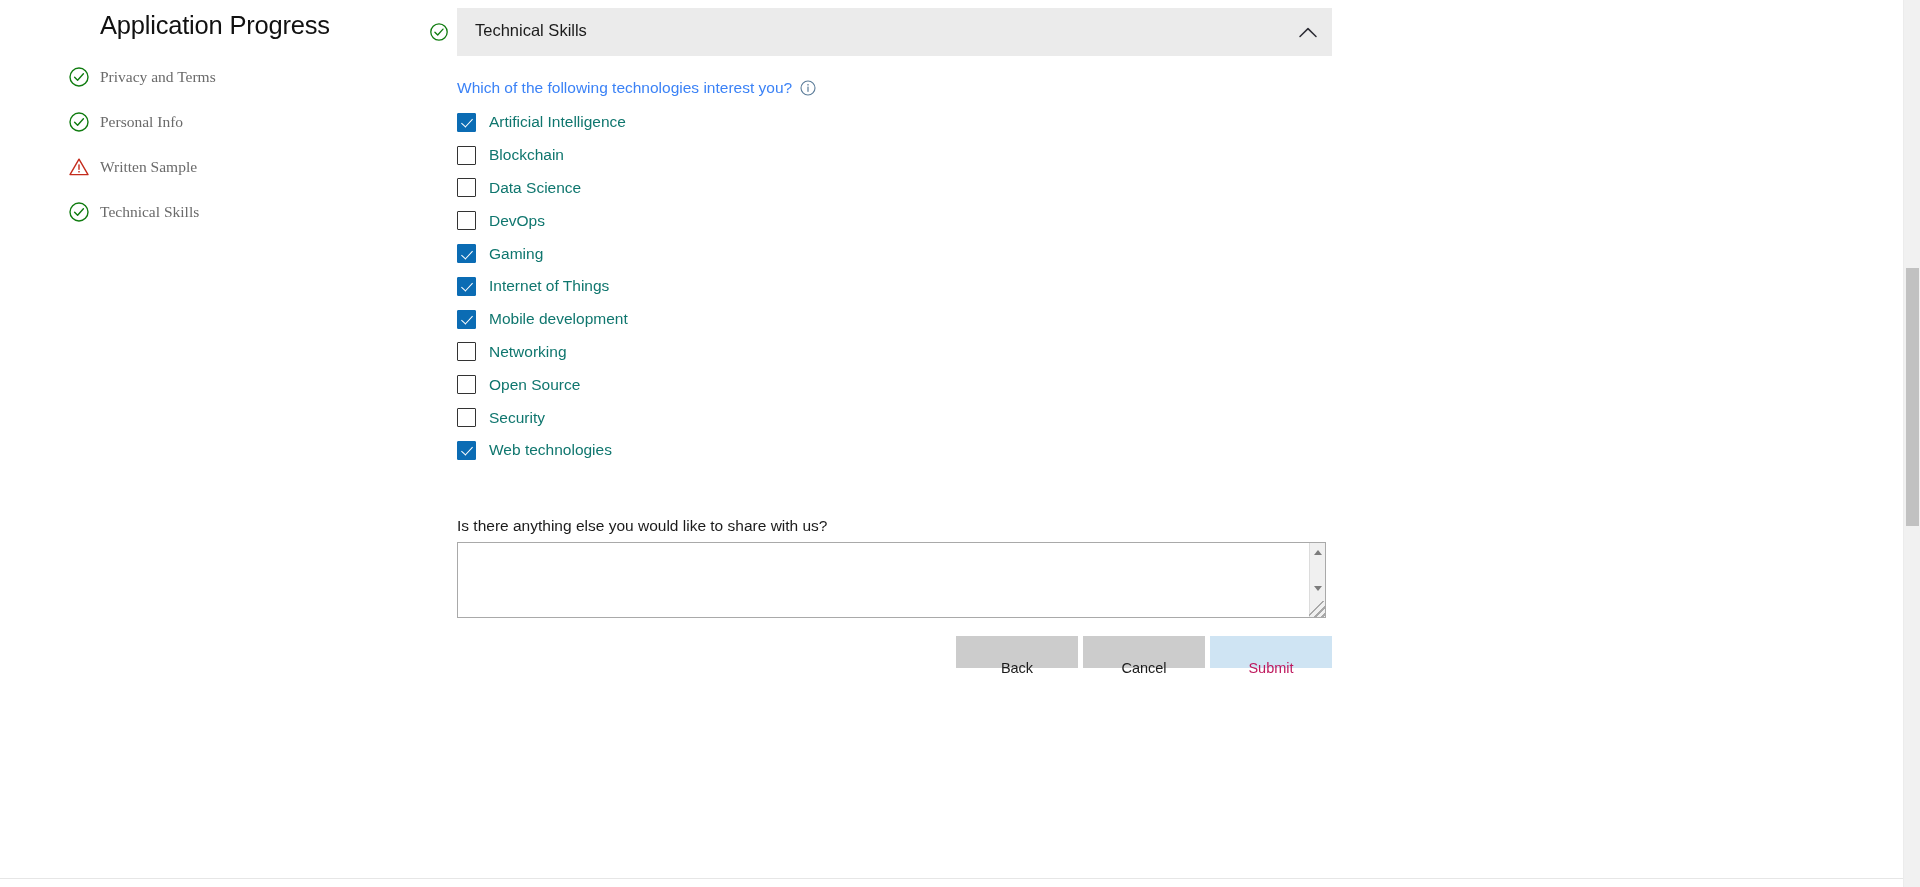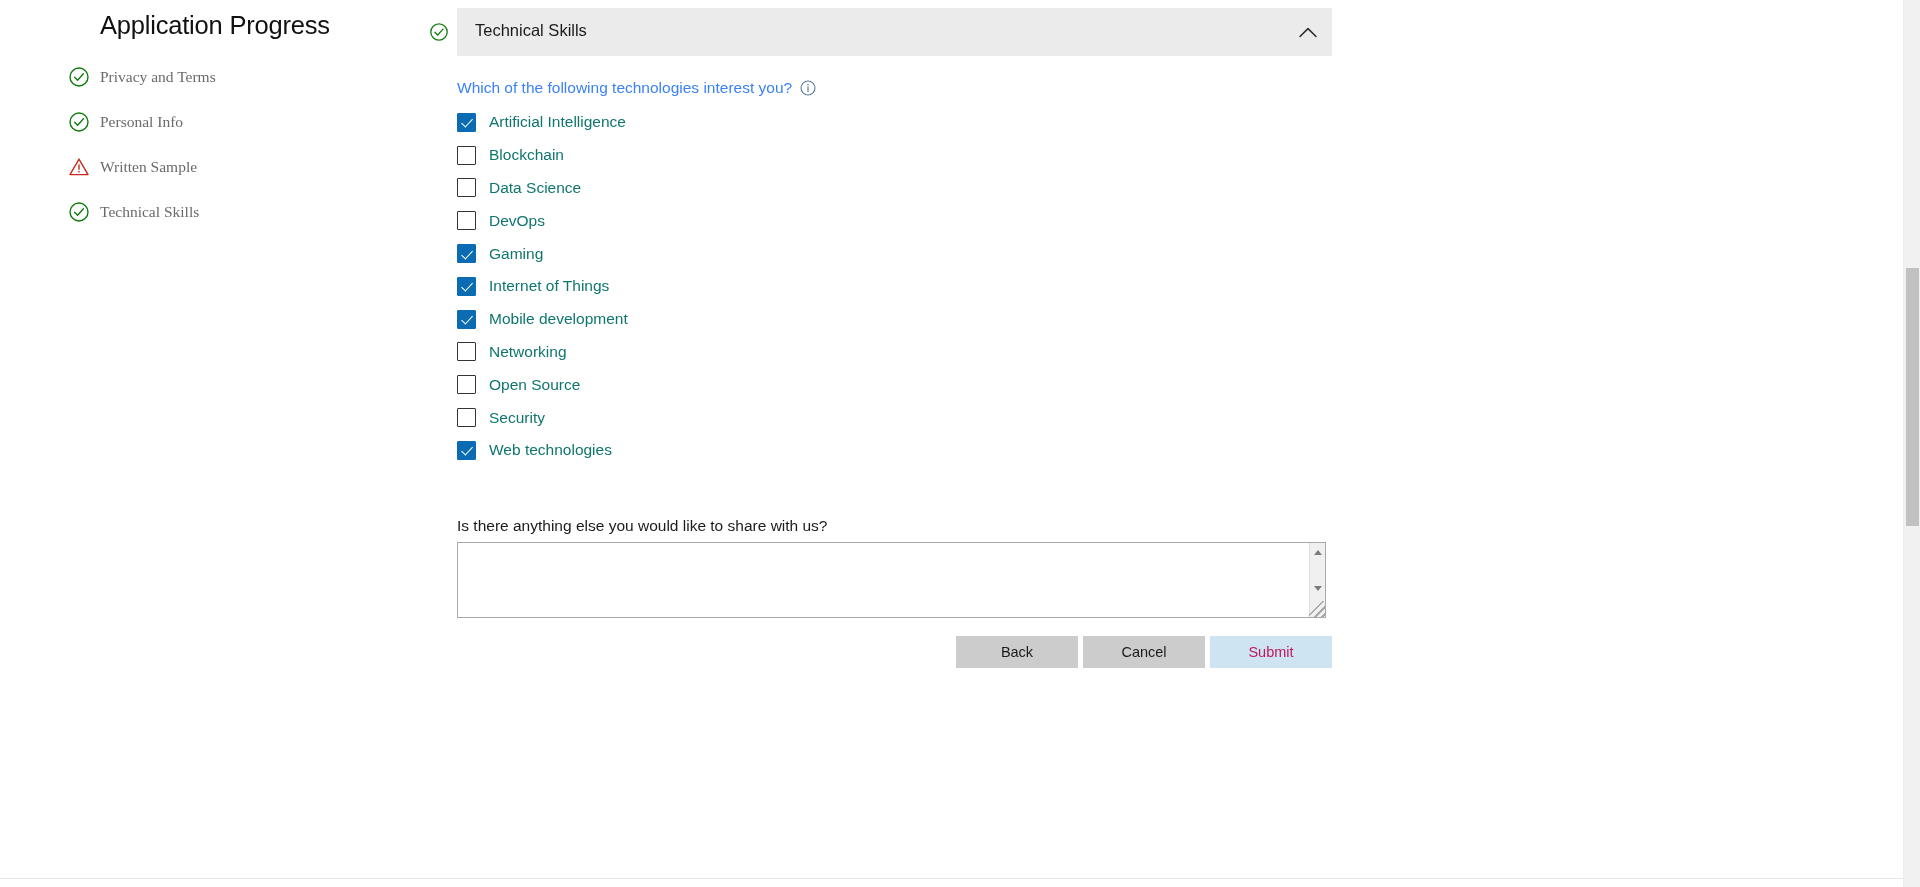--- a/index.html
+++ b/index.html
@@ -305,21 +305,21 @@
   .btn {
     width: 122px;
     height: 32px;
     border: none;
     font-family: "Liberation Sans", "DejaVu Sans", sans-serif;
     font-size: 14.5px;
     color: #1b1b1b;
     background: #cccccc;
     margin-left: 5px;
     cursor: pointer;
-    padding: 0;
+    padding: 16px;
     line-height: 32px;
   }
   .btn.primary-disabled {
     background: #cfe4f3;
     color: #be185d;
     cursor: default;
   }
 </style>
 </head>
 <body>

